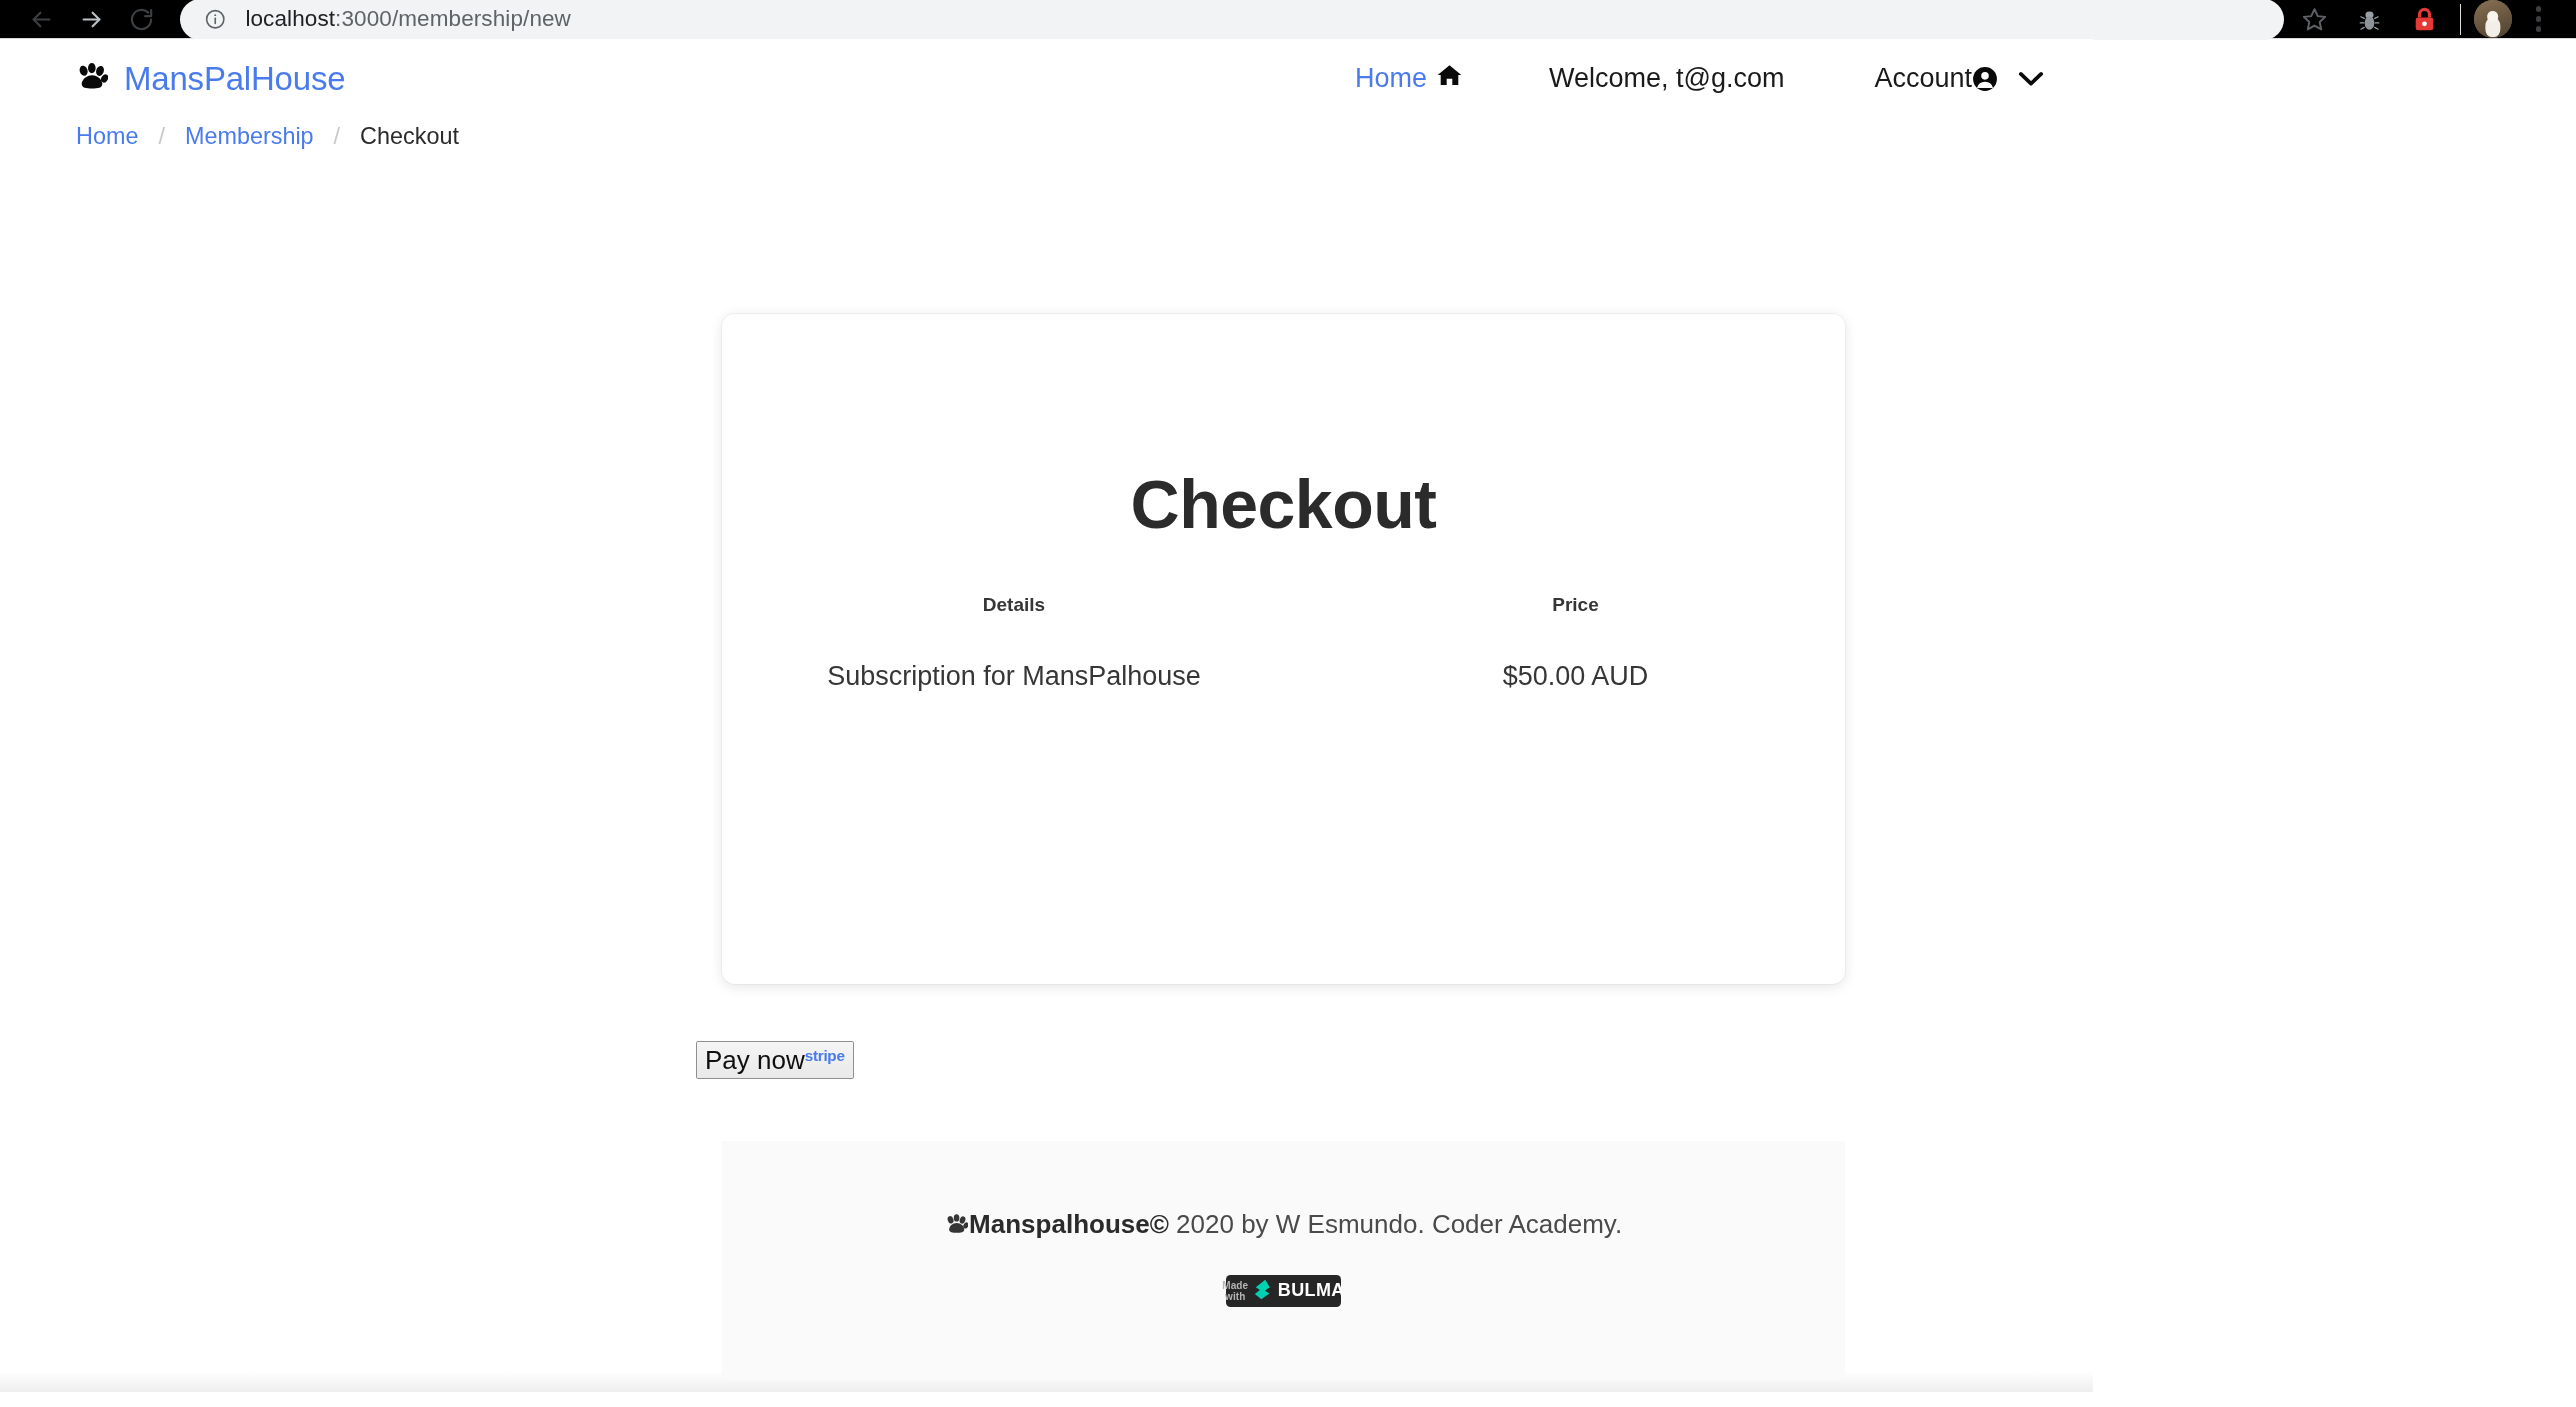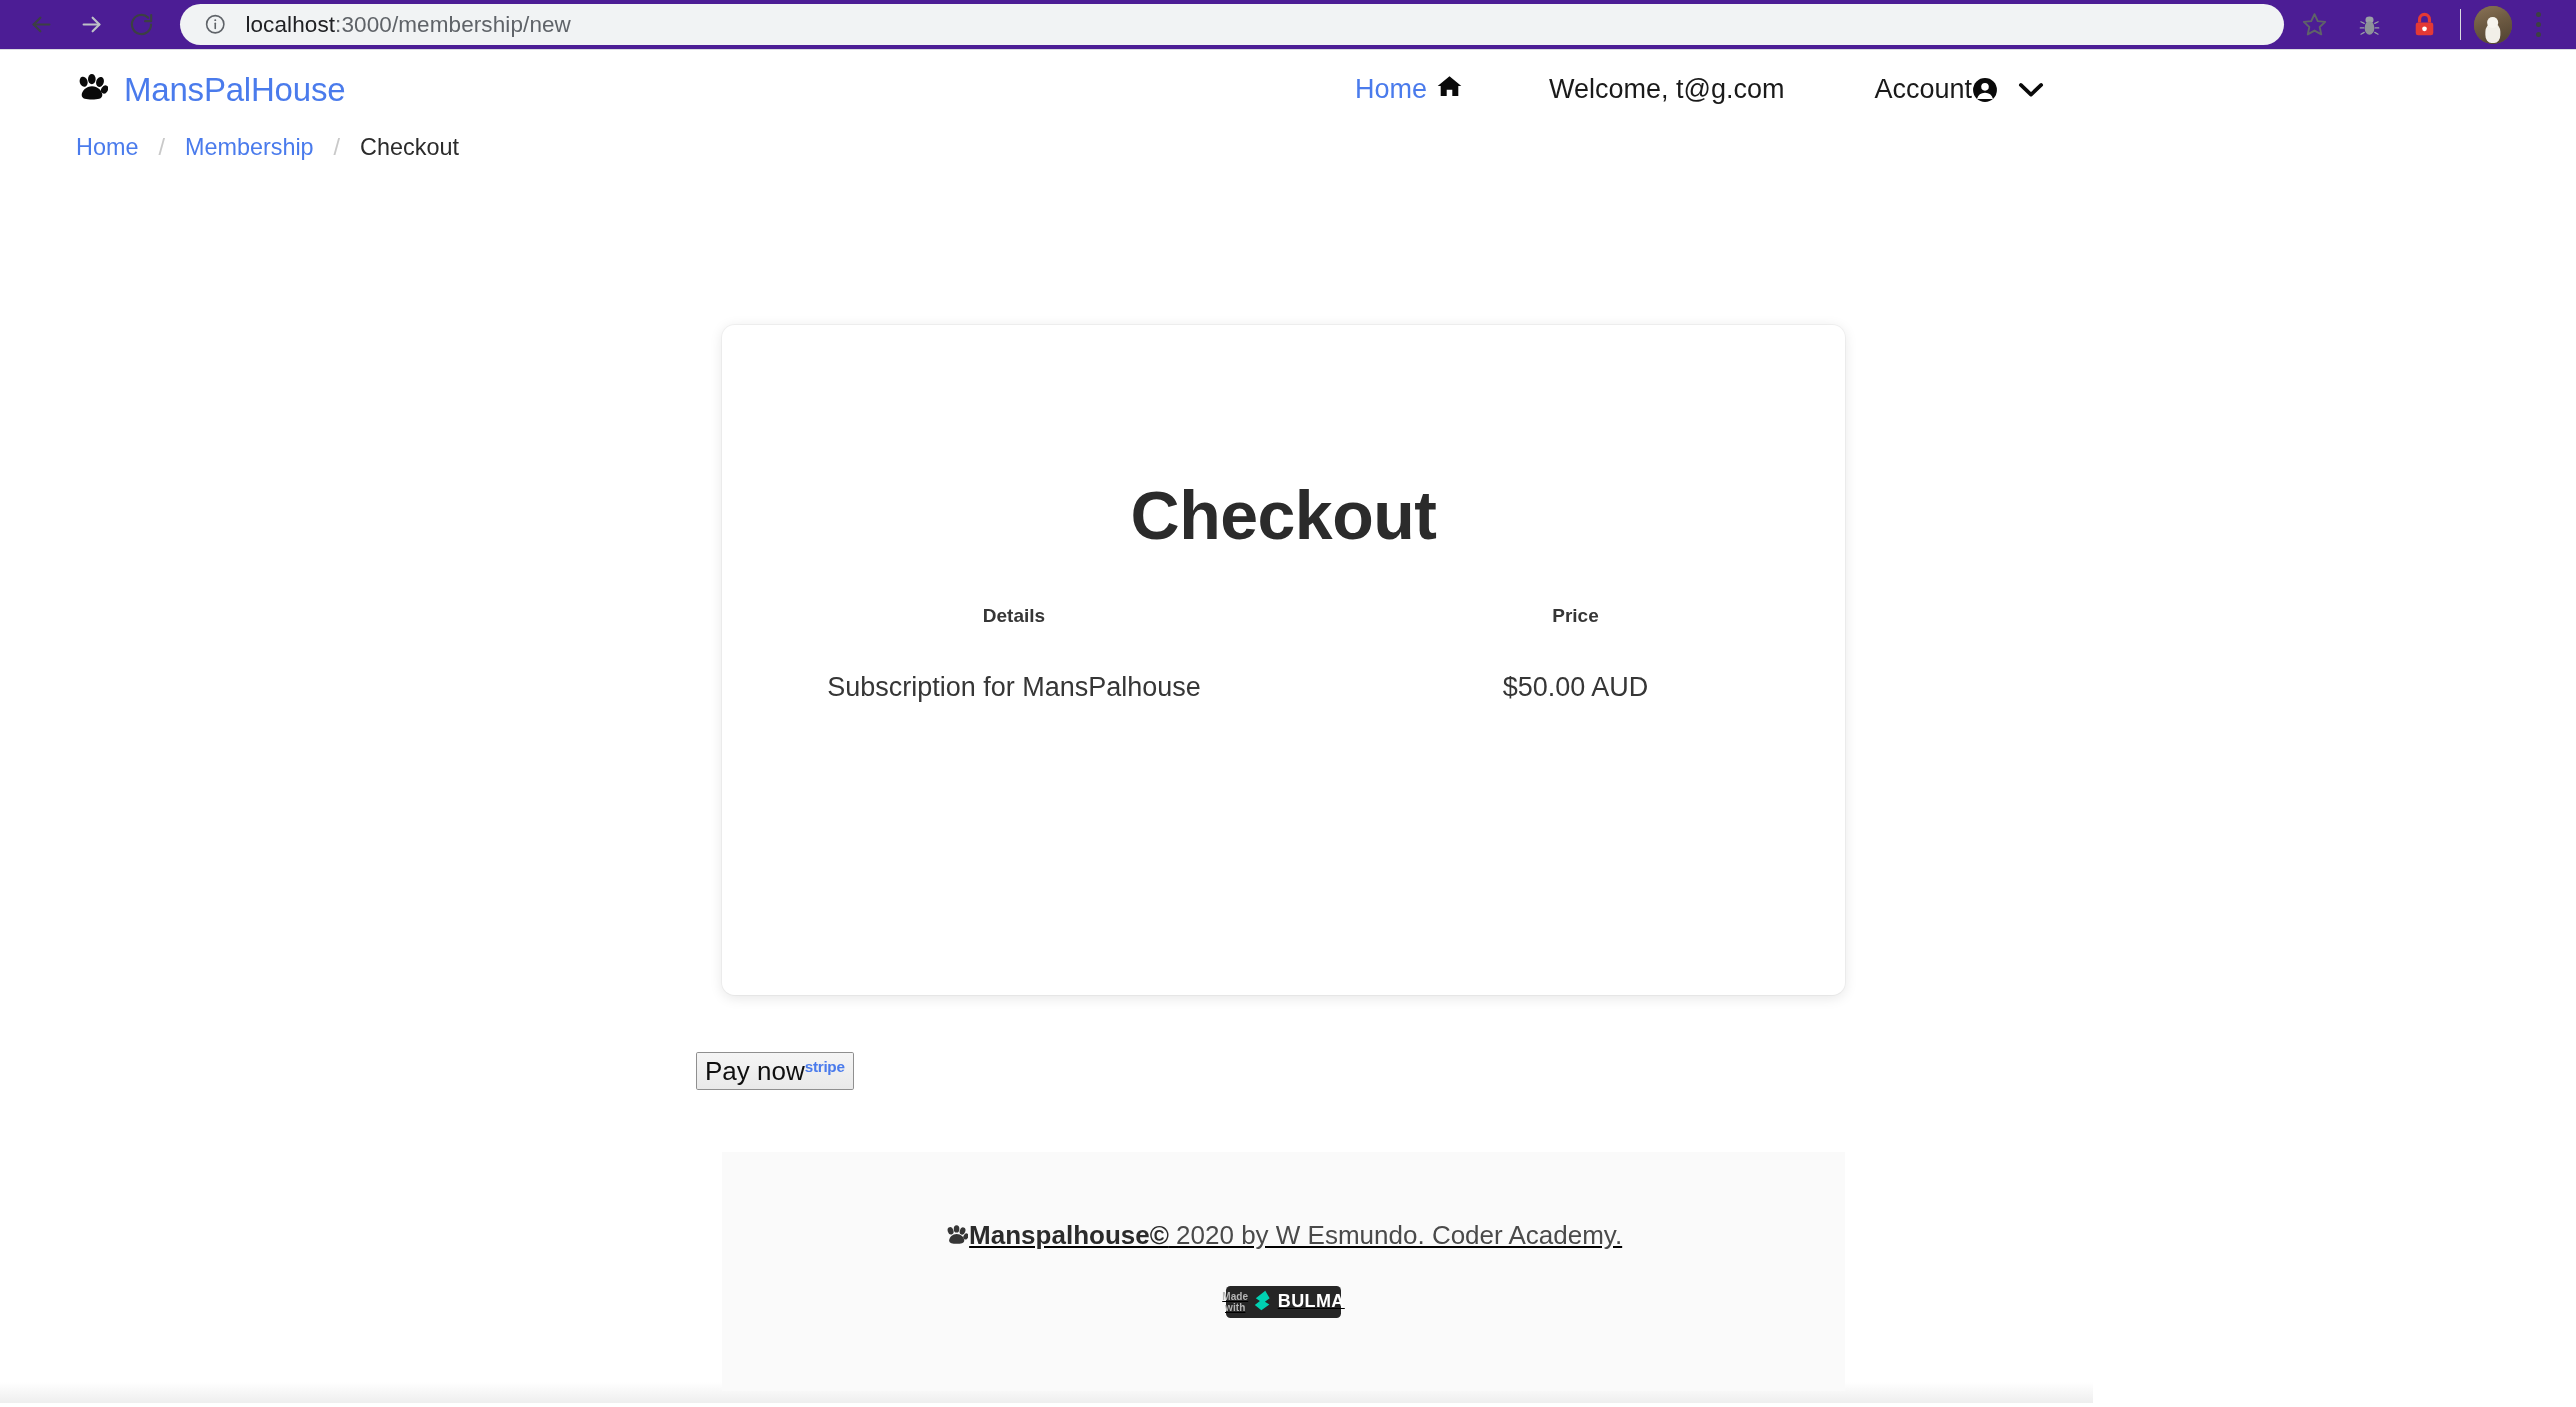--- a/index.html
+++ b/index.html
@@ -7,22 +7,22 @@
   html, body {
     width: 2576px;
     height: 1408px;
     overflow: hidden;
     font-family: "Liberation Sans", sans-serif;
     background: #ffffff;
   }
 
   
   #browser-chrome {
-    height: 50px;
-    background: #4c1d95;
+    height: 39px;
+    background: #000000;
     display: flex;
     align-items: center;
     padding: 0 16px;
     border-bottom: 0.9px solid #dadce0;
     position: relative;
   }
 
   .nav-btn {
     width: 50px;
     height: 50px;
@@ -292,21 +292,20 @@
 
   
   #site-footer {
     position: absolute;
     left: 722px;
     top: 1102px;
     width: 1123px;
     height: 239px;
     background: #fafafa;
     text-align: center;
-    text-decoration: underline;
   }
   #footer-line {
     padding-top: 68px;
     font-size: 26px;
     color: #4a4a4a;
   }
   #footer-line .f-paw {
     display: inline-block;
     vertical-align: -2.7px;
     margin-right: 0.9px;

